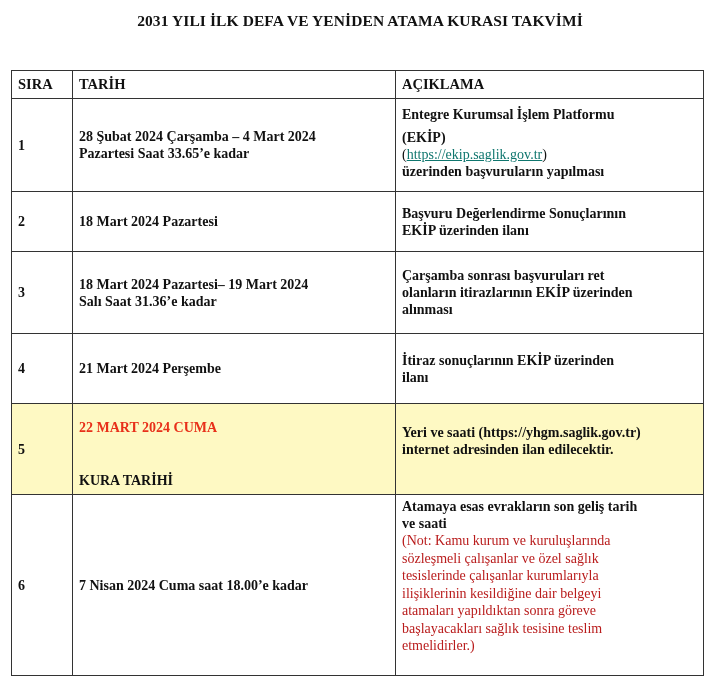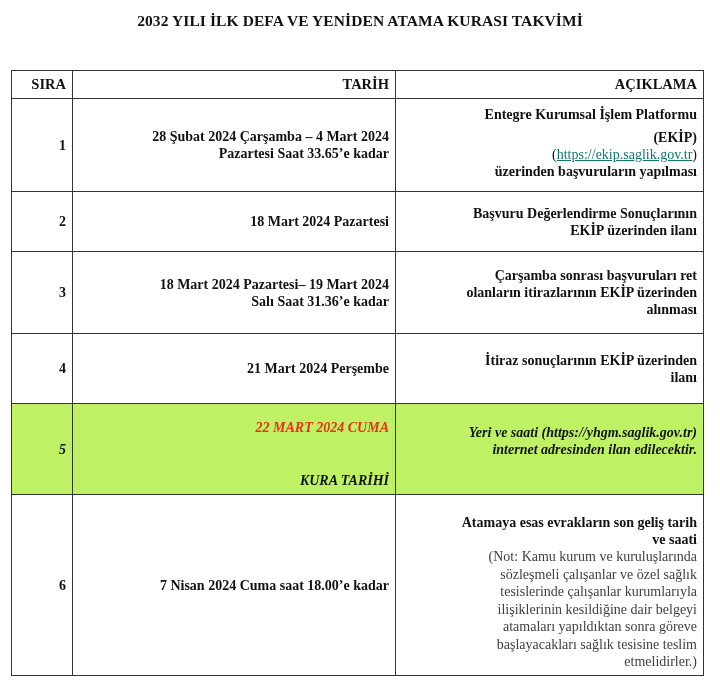--- a/index.html
+++ b/index.html
@@ -29,60 +29,60 @@
     table.schedule {
       position: absolute;
       left: 11px;
       top: 70px;
       width: 692px;
       border-collapse: collapse;
       table-layout: fixed;
     }
     table.schedule td, table.schedule th {
       border: 1.6px solid #333333;
-      text-align: right;
+      text-align: left;
       vertical-align: middle;
       font-weight: bold;
       font-size: 14px;
       line-height: 17px;
       padding: 0 6px;
     }
     col.c-sira { width: 61px; }
     col.c-tarih { width: 323px; }
     col.c-aciklama { width: 308px; }
     tr.hdr { height: 28px; }
     tr.hdr th { font-size: 14.5px; }
     tr.r1 { height: 93px; }
     tr.r2 { height: 60px; }
     tr.r3 { height: 82px; }
     tr.r4 { height: 70px; }
     tr.r5 { height: 91px; }
     tr.r6 { height: 181px; }
-    tr.highlight td { background: #bef264; font-style: italic; }
+    tr.highlight td { background: #fef9c3; }
     .line { display: block; }
     .red-date { color: #e8301a; }
     .kura { display: block; margin-top: 36px; }
     .link {
       color: #0f766e;
       text-decoration: underline;
       font-weight: normal;
     }
     .paren { font-weight: normal; }
     .note {
-      color: #404040;
+      color: #b91c1c;
       font-weight: normal;
       display: block;
       font-size: 14px;
       line-height: 17.5px;
     }
   </style>
 </head>
 <body>
 
-<div class="title">2032 YILI İLK DEFA VE YENİDEN ATAMA KURASI TAKVİMİ</div>
+<div class="title">2031 YILI İLK DEFA VE YENİDEN ATAMA KURASI TAKVİMİ</div>
 
 <table class="schedule">
   <colgroup>
     <col class="c-sira">
     <col class="c-tarih">
     <col class="c-aciklama">
   </colgroup>
   <tbody>
       <tr class="hdr">
     <th>SIRA</th>
@@ -151,21 +151,21 @@
       <span class="line" style="margin-top:-16px;">Yeri ve saati (https://yhgm.saglik.gov.tr)</span>
       <span class="line">internet adresinden ilan edilecektir.</span>
     </td>
   </tr>
 
   <tr class="r6">
     <td>6</td>
     <td>
       <span class="line">7 Nisan 2024 Cuma saat 18.00’e kadar</span>
     </td>
-    <td class="desc" style="vertical-align:top; padding-top:19px;">
+    <td class="desc" style="vertical-align:top; padding-top:3px;">
       <span class="line">Atamaya esas evrakların son geliş tarih</span>
       <span class="line">ve saati</span>
       <span class="note">(Not: Kamu kurum ve kuruluşlarında</span>
       <span class="note">sözleşmeli çalışanlar ve özel sağlık</span>
       <span class="note">tesislerinde çalışanlar kurumlarıyla</span>
       <span class="note">ilişiklerinin kesildiğine dair belgeyi</span>
       <span class="note">atamaları yapıldıktan sonra göreve</span>
       <span class="note">başlayacakları sağlık tesisine teslim</span>
       <span class="note">etmelidirler.)</span>
     </td>

